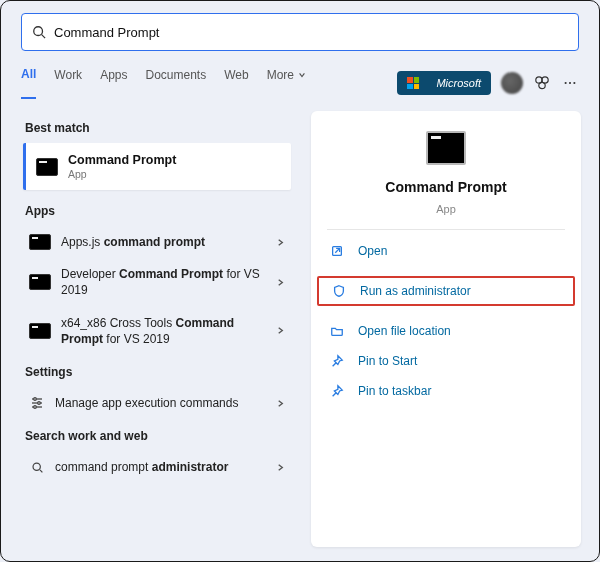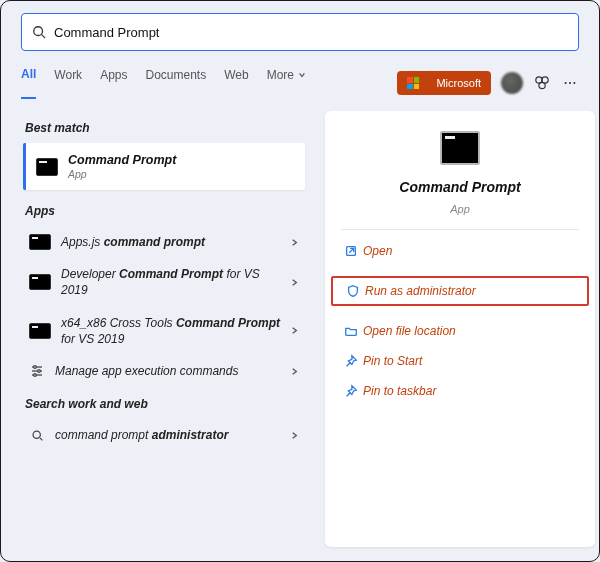--- a/index.html
+++ b/index.html
@@ -34,41 +34,41 @@
     padding: 16px 20px 8px 20px;
   }
   .tabs { display: flex; gap: 18px; flex: 1; }
   .tab {
     font-size: 12px; color: #555; padding-bottom: 16px; cursor: pointer;
     display: flex; align-items: center; gap: 4px;
   }
   .tab.active { color: #2f6fed; font-weight: 600; border-bottom: 2px solid #2f6fed; }
   .rightbar { display: flex; align-items: center; gap: 10px; }
   .ms-badge {
-    background: #c2410c; color: #fff; border-radius: 4px;
+    background: #0c4a6e; color: #fff; border-radius: 4px;
     height: 24px; padding: 0 10px; display: flex; align-items: center; gap: 17px;
     font-size: 11px;
+    font-style: italic;
   }
   .ms-logo { width: 12px; height: 12px; display: grid; grid-template-columns: 1fr 1fr; grid-template-rows: 1fr 1fr; gap: 1px; }
   .ms-logo span:nth-child(1){background:#f25022;}
   .ms-logo span:nth-child(2){background:#7fba00;}
   .ms-logo span:nth-child(3){background:#00a4ef;}
   .ms-logo span:nth-child(4){background:#ffb900;}
   .avatar {
     width: 22px; height: 22px; border-radius: 50%;
     background: radial-gradient(circle at 40% 40%, #666, #444);
     filter: blur(1px);
   }
   .icon-btn { width: 18px; height: 18px; display:flex;align-items:center;justify-content:center; color:#333; cursor:pointer;}
   .content {
     display: flex;
-    padding: 4px 4px 16px 18px;
+    padding: 4px 18px 16px 18px;
     gap: 16px;
     height: calc(100% - 104px);
-    font-style: italic;
   }
   .left-col { flex: 1; overflow-y: auto; }
   .right-col {
     width: 270px;
     background: #fff;
     border-radius: 6px;
     box-shadow: 0 1px 3px rgba(0,0,0,.08);
     padding: 20px 0 12px 0;
     display: flex; flex-direction: column;
   }
@@ -103,22 +103,22 @@
   .sub { color:#888; font-weight:400;}
   .preview-head { display:flex; flex-direction:column; align-items:center; gap:8px; padding: 0 16px 14px 16px; }
   .preview-ico {
     width: 40px; height: 34px; background:#000; border:2px solid #b8b8b8; border-radius:2px; position:relative;
   }
   .preview-ico::before { content:""; position:absolute; top:3px; left:3px; width:10px; height:3px; background:#eee;}
   .preview-title { font-size: 14px; font-weight:600; color:#111; margin-top:6px;}
   .preview-sub { font-size: 11px; color:#888; }
   .divider { height:1px; background:#e6e6e6; margin: 0 16px 6px 16px; }
   .action {
-    display:flex; align-items:center; gap:4px; padding: 7px 18px;
-    font-size: 12px; color:#c2410c; cursor:pointer;
+    display:flex; align-items:center; gap:13px; padding: 7px 18px;
+    font-size: 12px; color:#0369a1; cursor:pointer;
   }
   .action.hl {
     border: 2px solid #d43a2f; border-radius:2px; margin: 10px 6px;
     padding: 5px 12px;
   }
   .action .aic { width:16px; height:16px; color:#2a7de1; display:flex;align-items:center;justify-content:center;}
   svg { display:block; }
 </style>
 </head>
 <body>
@@ -221,20 +221,21 @@
       <div class="li-text">
         <span>x64_x86 Cross Tools </span><span class="bold">Command Prompt</span><span> for VS 2019</span>
       </div>
       <span class="chevron">
           <svg viewBox="0 0 10 10" width="9" height="9" fill="none" stroke="currentColor" stroke-width="1.5">
             <polyline points="3,2 7,5 3,8"></polyline>
           </svg>
         </span>
     </div>
 
+    <div class="section-title">Settings</div>
     <div class="list-item">
       <div class="set-ico">
         <svg viewBox="0 0 16 16" width="16" height="16" fill="none" stroke="currentColor" stroke-width="1.3">
           <line x1="3" y1="4" x2="13" y2="4"></line>
             <line x1="3" y1="8" x2="13" y2="8"></line>
             <line x1="3" y1="12" x2="13" y2="12"></line>
           <circle cx="6" cy="4" r="1.3" fill="#edf0f7"></circle>
             <circle cx="10" cy="8" r="1.3" fill="#edf0f7"></circle>
             <circle cx="6" cy="12" r="1.3" fill="#edf0f7"></circle>
         </svg>

